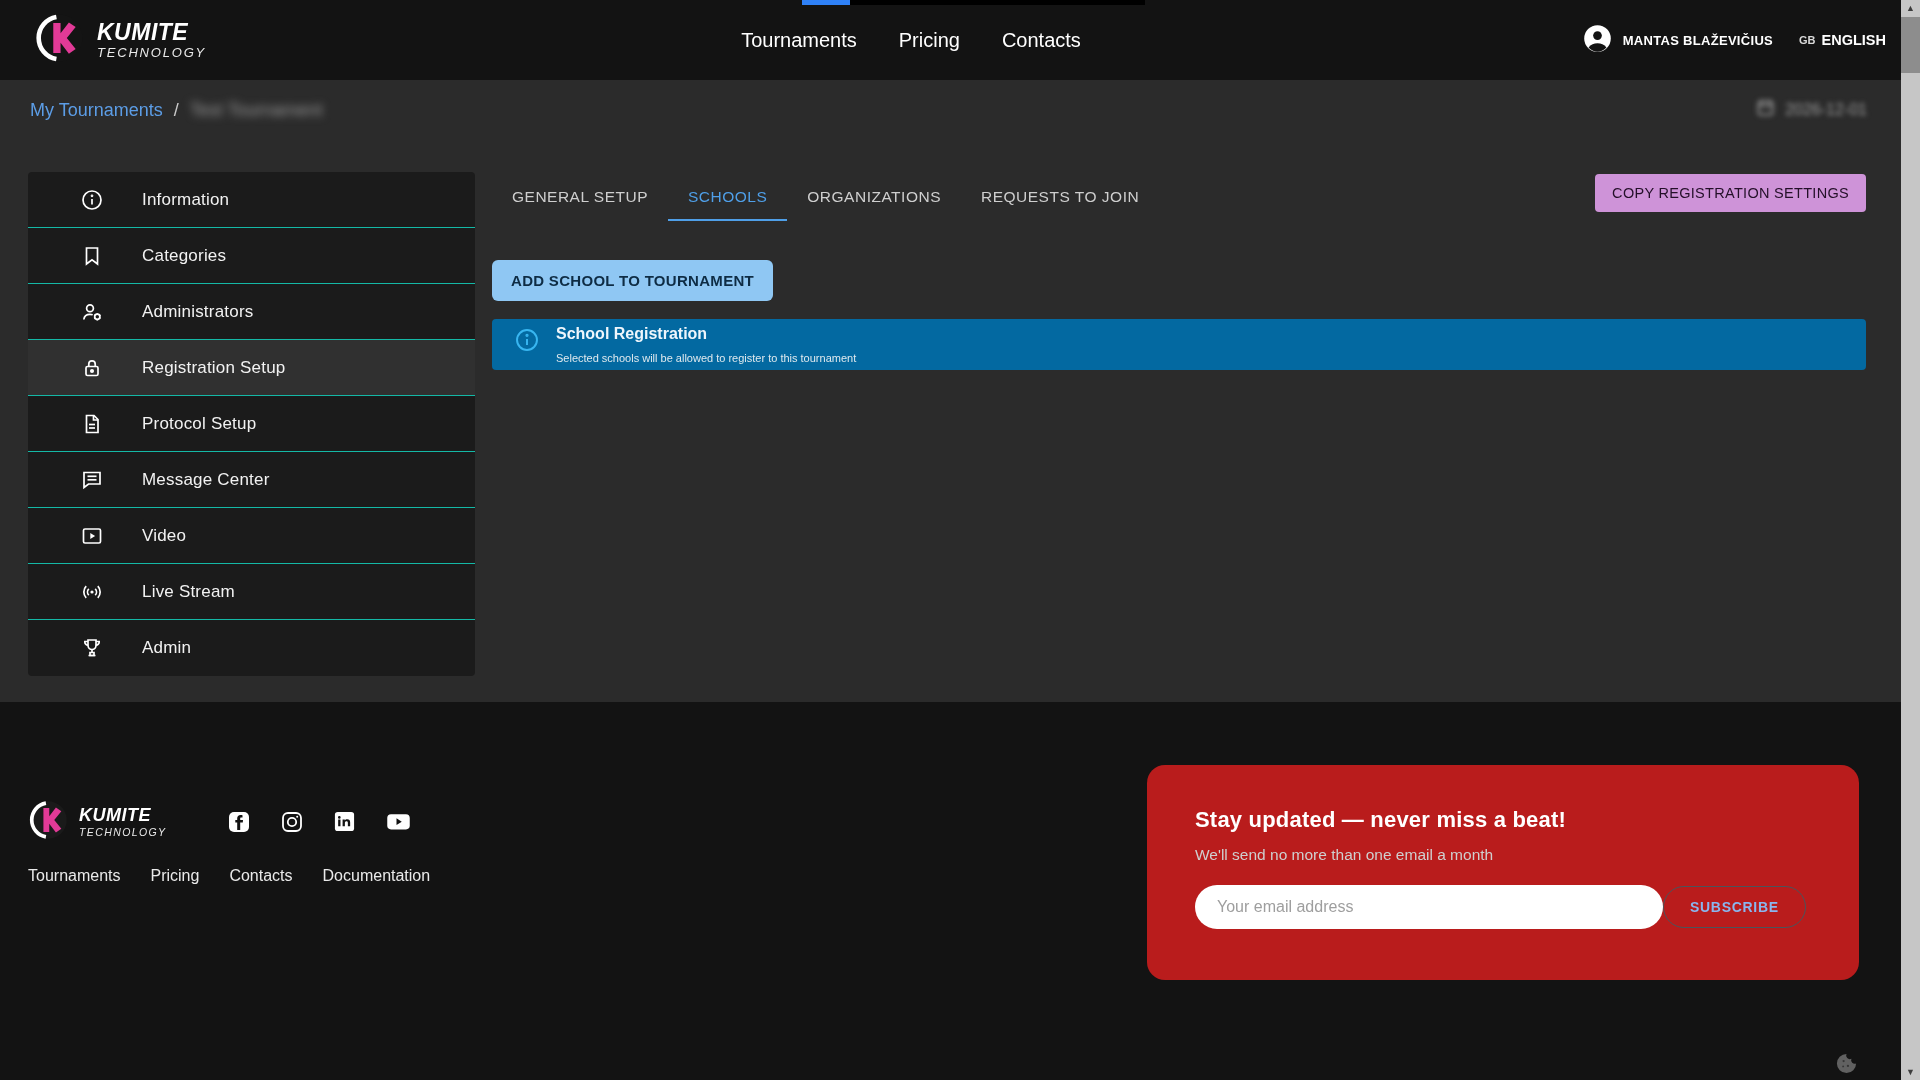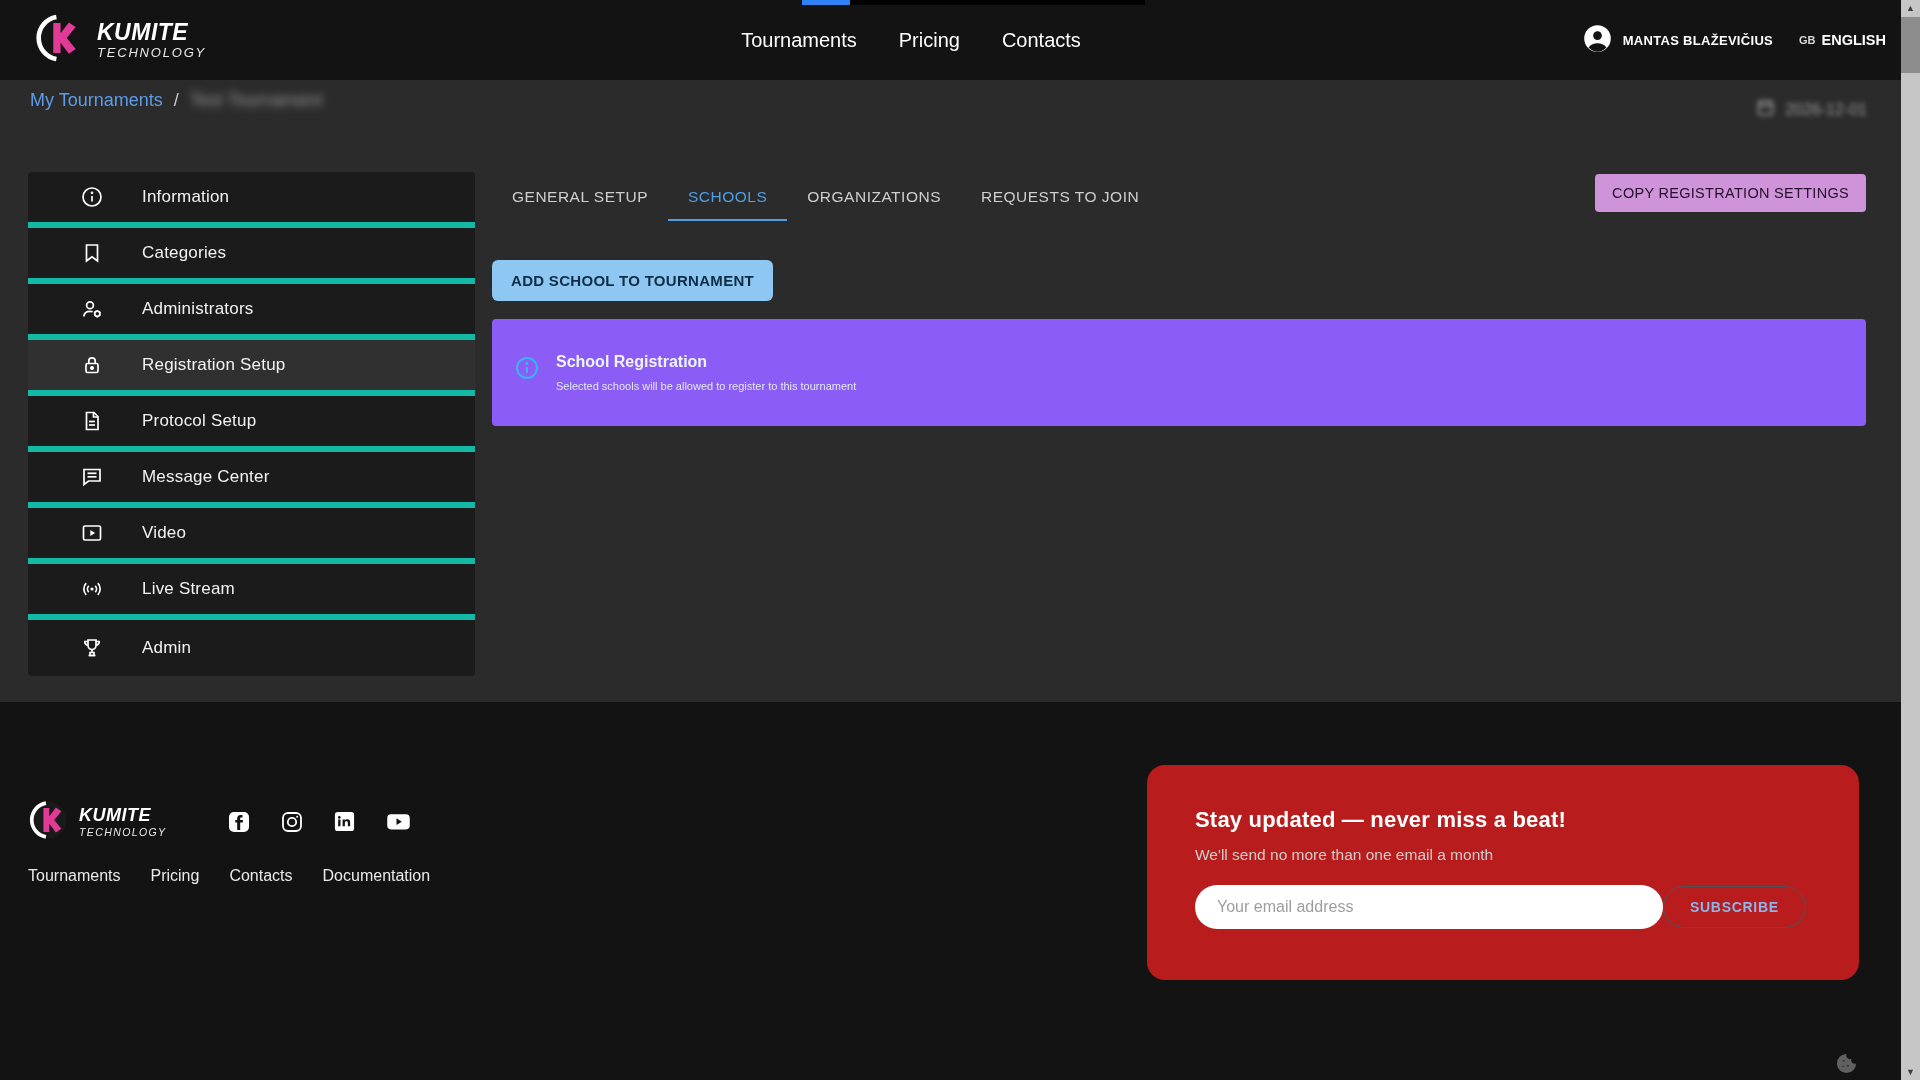--- a/index.html
+++ b/index.html
@@ -19,46 +19,46 @@
   .top-nav{position:absolute;left:911px;transform:translateX(-50%);display:flex;gap:42px;height:80px;align-items:center}
   .nav-link{color:#fff;font-size:20px;text-decoration:none}
   .top-right{margin-left:auto;display:flex;align-items:center;gap:26px}
   .user{display:flex;align-items:center;gap:11px}
   .user-name{font-size:13px;font-weight:700;letter-spacing:.3px}
   .lang{display:flex;align-items:center;gap:6px}
   .lang-code{font-size:11px;font-weight:700;color:#d9d9d9}
   .lang-label{font-size:14.5px;font-weight:700}
 
   
-  .breadcrumb{position:absolute;top:90px;left:30px;display:flex;gap:11px;align-items:center;font-size:18px}
+  .breadcrumb{position:absolute;top:100px;left:30px;display:flex;gap:11px;align-items:center;font-size:18px}
   .crumb-link{color:#5c9de6;text-decoration:none}
   .crumb-sep{color:#c9c9c9}
   .crumb-current{color:#9a9a9a;filter:blur(4px)}
   .date-badge{position:absolute;top:97px;right:53px;display:flex;align-items:center;gap:9px;color:#9a9a9a;font-size:16px;filter:blur(2.5px)}
 
   
   .layout{position:absolute;top:172px;left:28px;display:flex;gap:17px}
 
   
   .sidebar{width:447px;background:#1b1b1b;border-radius:4px;overflow:hidden;align-self:flex-start}
-  .side-item{height:56px;display:flex;align-items:center;gap:38px;padding-left:52px;border-bottom:6px solid #14b8a6}
+  .side-item{height:56px;display:flex;align-items:center;gap:38px;padding-left:52px;border-bottom:1px solid #14b8a6}
   .side-item:last-child{border-bottom:none}
   .side-item.active{background:#303030}
   .side-icon{width:24px;height:24px;display:flex;flex:0 0 24px}
   .side-label{font-size:17px;color:#f2f2f2;letter-spacing:.2px}
 
   
   .main{width:1374px;position:relative}
   .tabs{display:flex;height:49px;align-items:stretch}
   .tab{padding:0 20px;display:flex;align-items:center;font-size:15.5px;font-weight:500;letter-spacing:.5px;color:#cfcfcf;position:relative}
   .tab.active{color:#4f9fe8}
   .tab.active:after{content:"";position:absolute;left:0;right:0;bottom:0;height:2px;background:#4f9fe8}
   .copy-btn{position:absolute;top:2px;right:0;background:#ce93d8;color:#241029;border:none;border-radius:4px;font-size:14.5px;font-weight:400;letter-spacing:.3px;padding:11px 17px;font-family:inherit}
   .add-btn{margin-top:39px;background:#8fc7f3;color:#0e2c44;border:none;border-radius:6px;font-size:15px;font-weight:600;letter-spacing:.3px;padding:12px 19px;display:inline-block;font-family:inherit}
-  .alert{margin-top:18px;background:#8b5cf6;border-radius:4px;padding:34px 22px;display:flex;gap:16px;align-items:flex-start}
+  .alert{margin-top:18px;background:#0369a1;border-radius:4px;padding:6px 22px;display:flex;gap:16px;align-items:flex-start}
   .alert-icon{flex:0 0 26px;margin-top:2px}
   .alert-title{font-size:16px;font-weight:600;color:#eef6fc;margin-bottom:9px}
   .alert-body{font-size:11px;color:#dfe9ee}
 
   
   .footer{position:absolute;top:702px;left:0;width:1920px;height:378px;background:#131313}
   .footer-brand{position:absolute;left:28px;top:98px;display:flex;align-items:center;gap:11px}
   .footer-brand .brand-name{font-size:18px}
   .footer-brand .brand-sub{font-size:10.5px;letter-spacing:1.4px}
   .social-row{position:absolute;left:227px;top:106px;display:flex;gap:29px;align-items:center}

